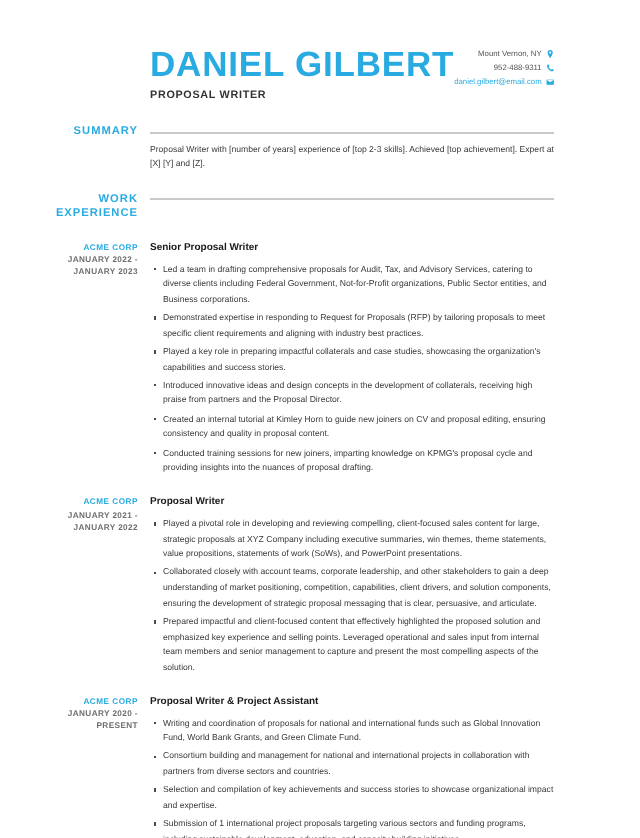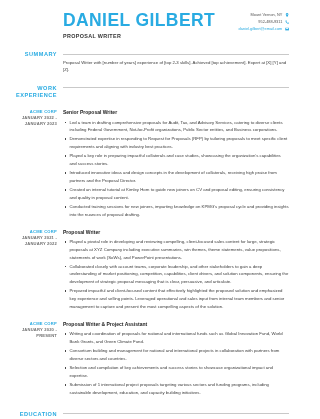--- a/index.html
+++ b/index.html
@@ -8,21 +8,21 @@
     height: 419px;
     background: #ffffff;
     font-family: "Liberation Sans", sans-serif;
     overflow: hidden;
   }
   .page {
     position: relative;
     width: 297px;
     height: 311px;
     background: #ffffff;
-    padding: 0;
+    padding: 12px;
   }
 
   
   .header {
     display: flex;
     align-items: flex-start;
     justify-content: space-between;
     padding: 9px 8px 0 63px;
   }
   .header-left { padding-top: 2px; }

